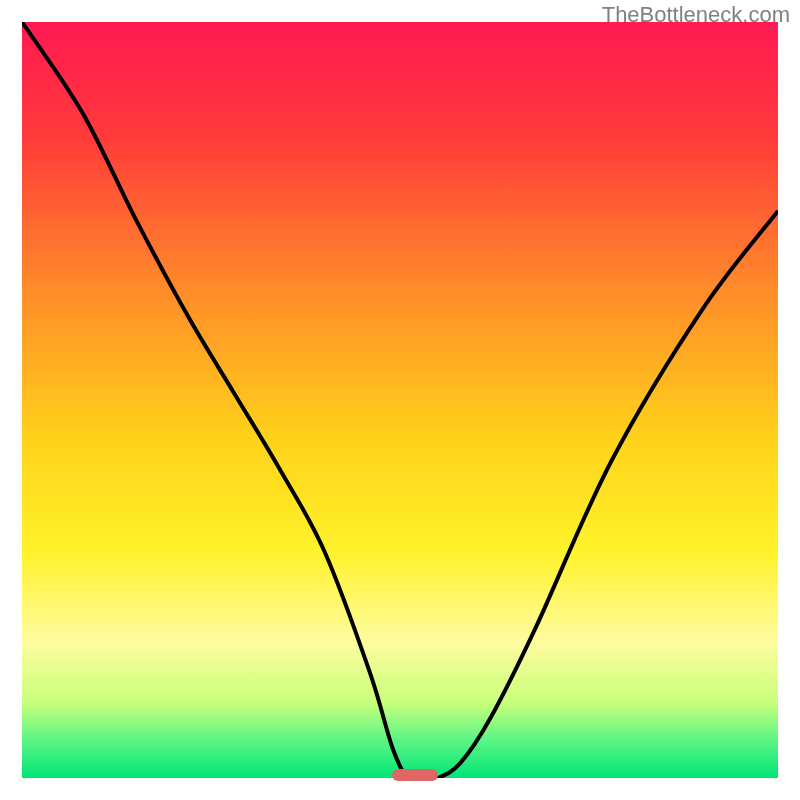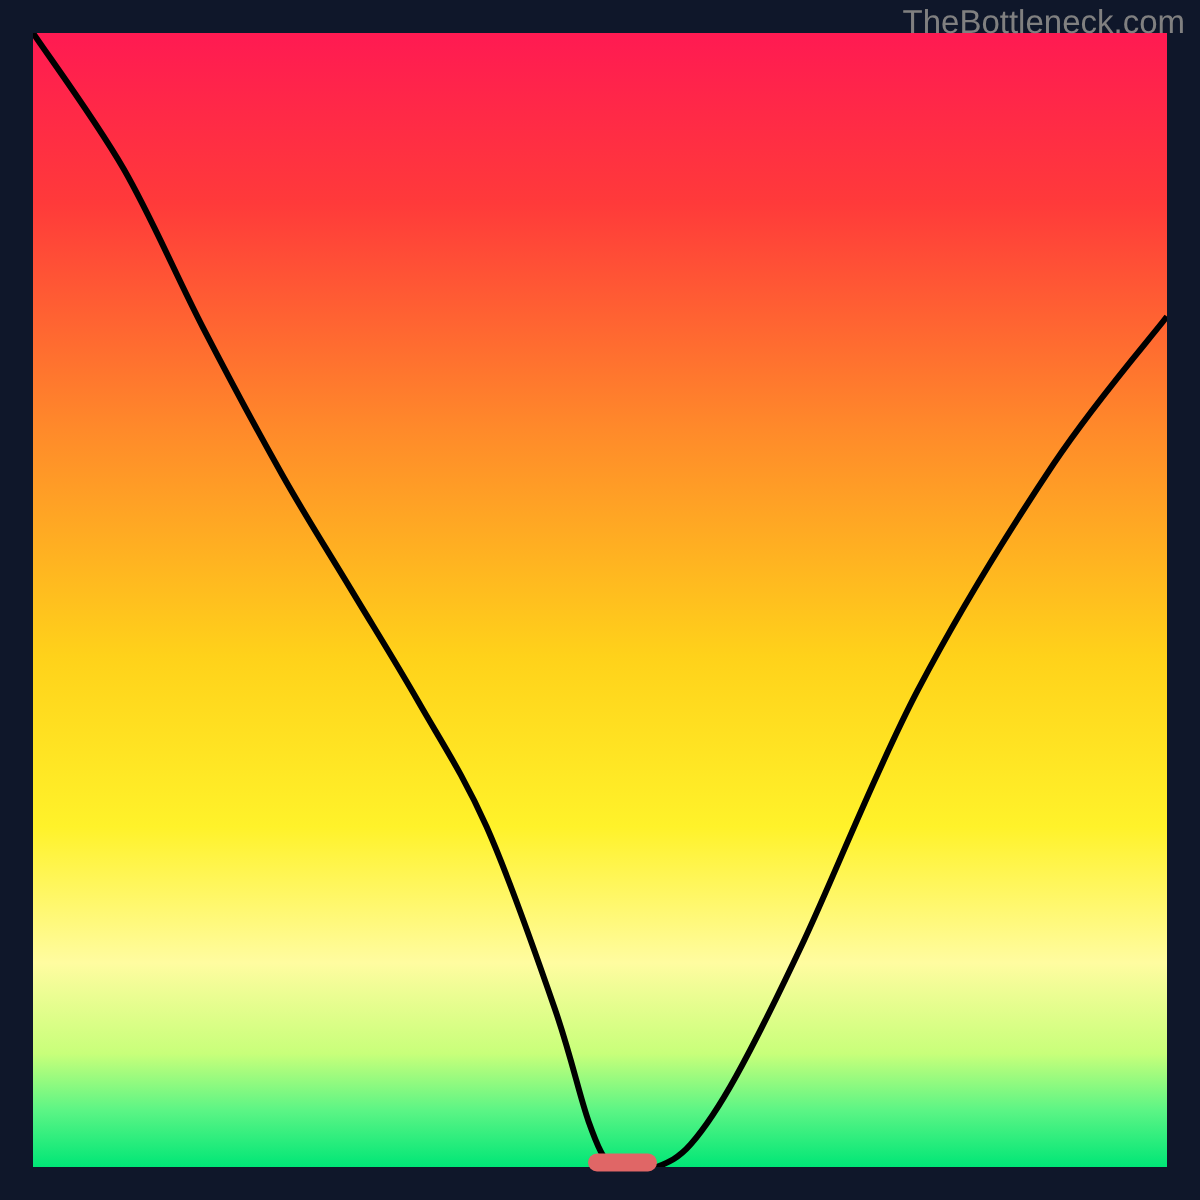--- a/index.html
+++ b/index.html
@@ -8,21 +8,21 @@
     background: #000;
     width: 800px;
     height: 800px;
     overflow: hidden;
     position: relative;
   }
   .outer {
     width: 800px;
     height: 800px;
     position: relative;
-    background: #0f172a;
+    background: #ffffff;
   }
   .plot-area {
     position: absolute;
     left: 22px;
     top: 22px;
     width: 756px;
     height: 756px;
   }
   .gradient-bg {
     position: absolute;

